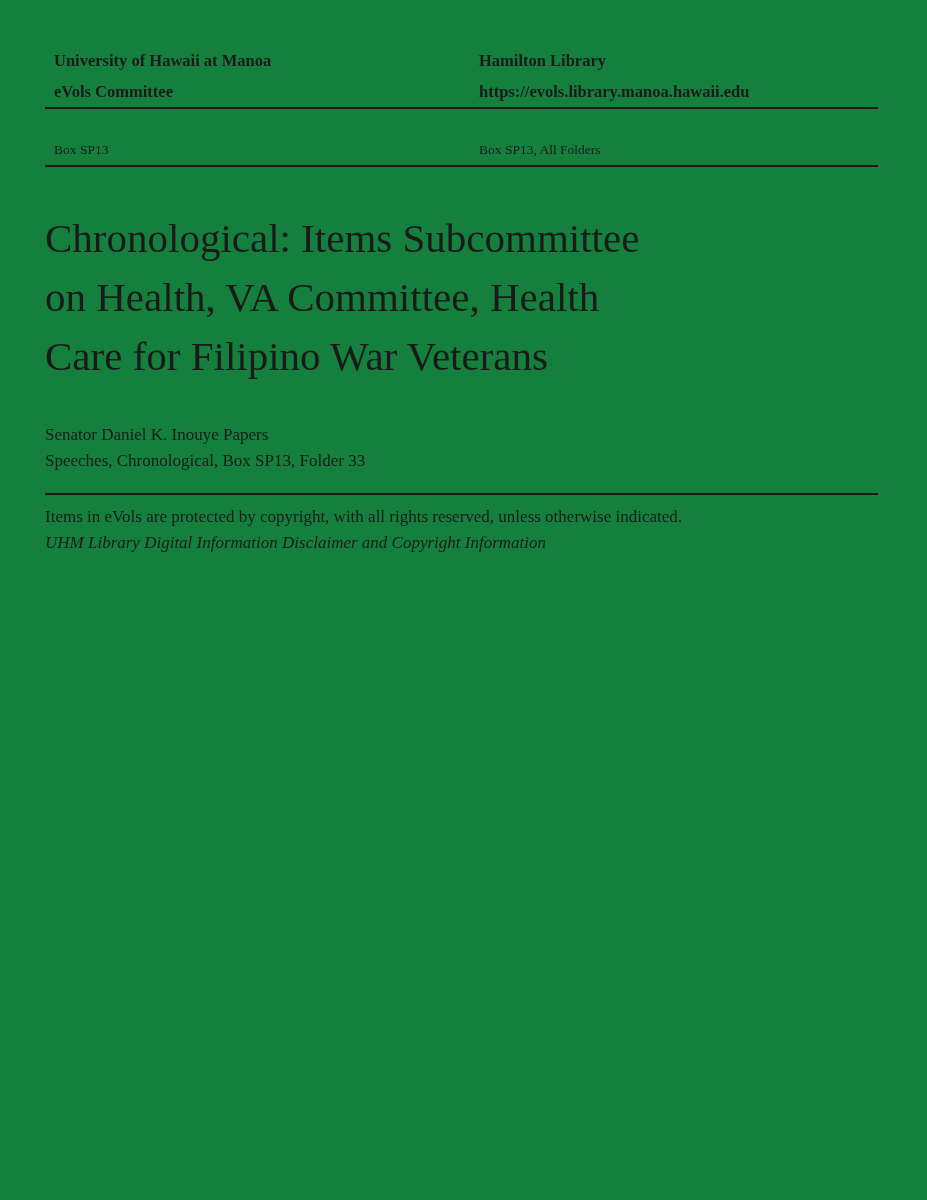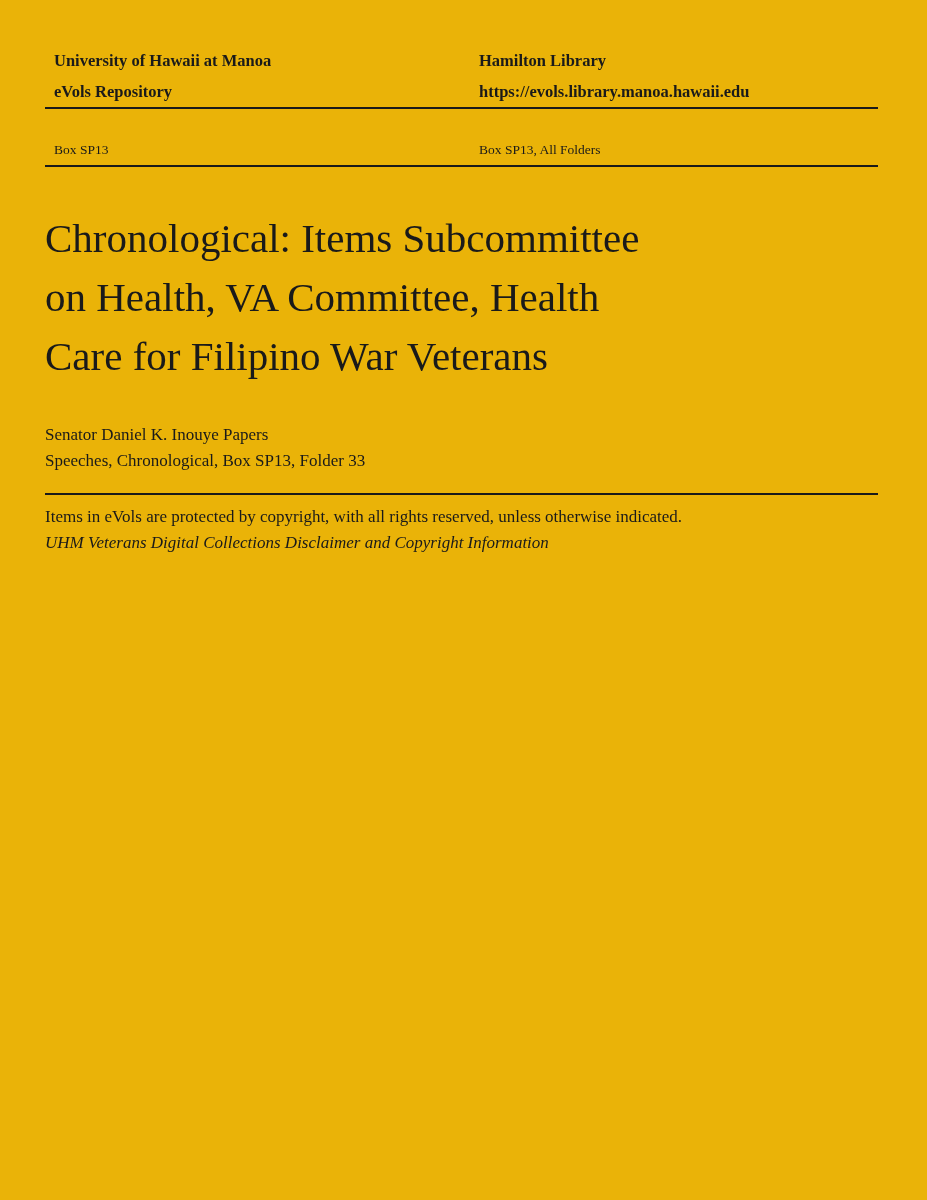--- a/index.html
+++ b/index.html
@@ -7,21 +7,21 @@
     width: 927px; height: 1200px;
     background: #ffffff;
     font-family: "Liberation Serif", "DejaVu Serif", serif;
     color: #1a1a1a;
     -webkit-font-smoothing: antialiased;
   }
   .page {
     width: 927px; height: 1200px;
     padding: 45px 49px 0 45px;
     overflow: hidden;
-    background: #eab308;
+    background: #15803d;
   }
 
   
   .hdr-row {
     display: grid;
     grid-template-columns: 425px 1fr;
   }
   .hdr-main .cell {
     font-weight: bold;
     font-size: 16.5px;
@@ -84,21 +84,21 @@
 <body>
 
 <div class="page">
 
   <div class="header">
     <div class="hdr-row hdr-main">
       <div class="cell">University of Hawaii at Manoa</div>
       <div class="cell">Hamilton Library</div>
     </div>
     <div class="hdr-row hdr-main">
-      <div class="cell">eVols Repository</div>
+      <div class="cell">eVols Committee</div>
       <div class="cell">https://evols.library.manoa.hawaii.edu</div>
     </div>
     <hr class="rule">
     <div class="hdr-row hdr-sub">
       <div class="cell">Box SP13</div>
       <div class="cell">Box SP13, All Folders</div>
     </div>
     <hr class="rule">
   </div>
 
@@ -110,16 +110,16 @@
 
   <div class="meta">
     <span class="m-line">Senator Daniel K. Inouye Papers</span>
     <span class="m-line">Speeches, Chronological, Box SP13, Folder 33</span>
   </div>
 
   <hr class="rule rule-footer">
 
   <div class="footer">
     <div class="copyright">Items in eVols are protected by copyright, with all rights reserved, unless otherwise indicated.</div>
-    <a class="disclaimer">UHM Veterans Digital Collections Disclaimer and Copyright Information</a>
+    <a class="disclaimer">UHM Library Digital Information Disclaimer and Copyright Information</a>
   </div>
 
 </div>
 
 </body></html>

